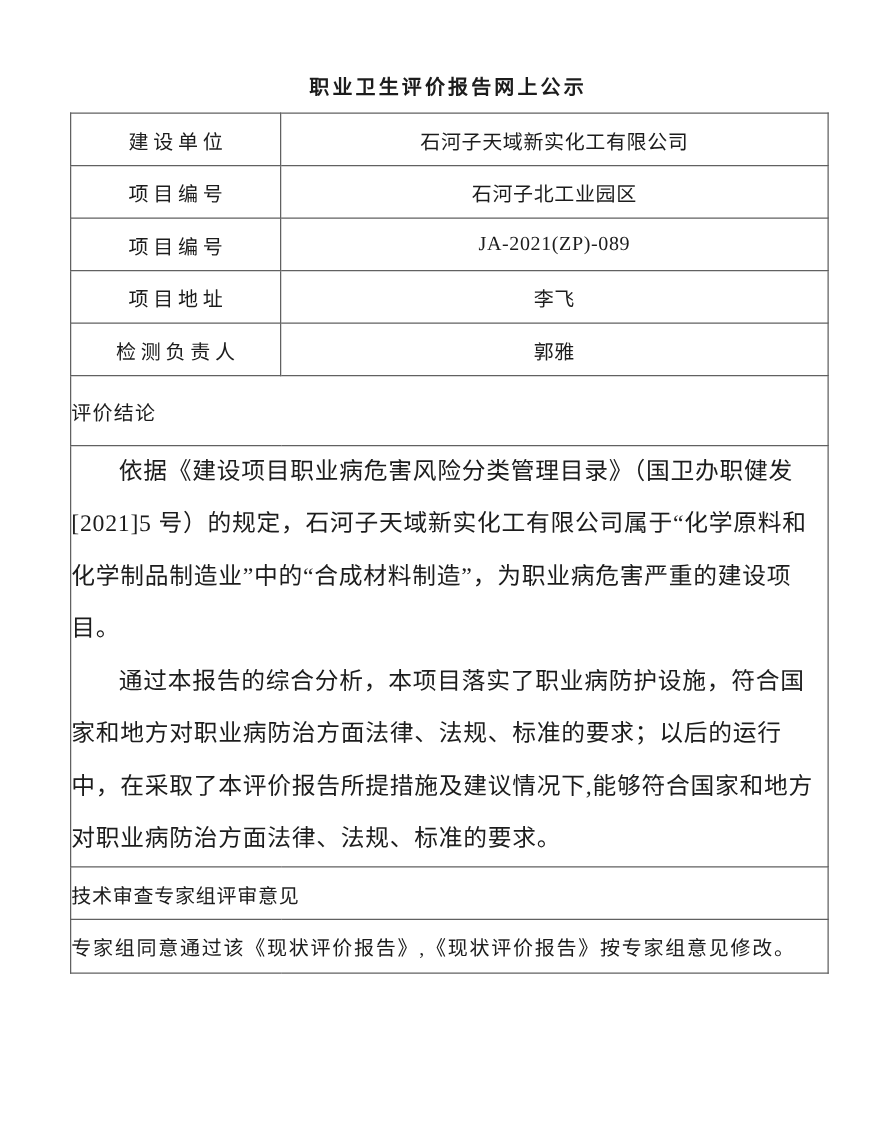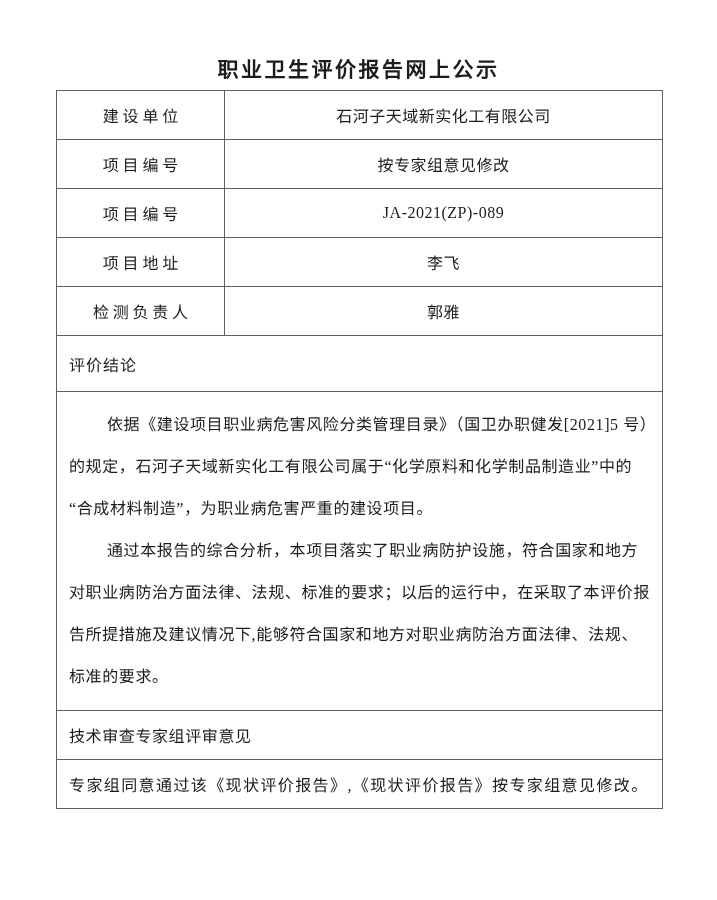--- a/index.html
+++ b/index.html
@@ -14,35 +14,35 @@
   .page {
     position: relative;
     width: 717px;
     height: 900px;
     overflow: hidden;
     background: #ffffff;
   }
   .doc-title {
     margin: 57px 0 0 0;
     text-align: center;
-    font-size: 21px;
+    font-size: 16px;
     font-weight: 700;
     letter-spacing: 2.5px;
     line-height: 27px;
   }
   table.pub-table {
     border-collapse: collapse;
     table-layout: fixed;
     margin: 6px 0 0 56px;
     width: 606px;
   }
   .pub-table td {
     border: 1px solid #616161;
     font-size: 16px;
-    padding: 12px;
+    padding: 0;
     vertical-align: middle;
     overflow: hidden;
   }
   .field-label {
     text-align: center;
     letter-spacing: 3.8px;
     text-indent: 3.8px;
     height: 42px;
   }
   .field-value {
@@ -52,21 +52,21 @@
   .section-label-cell {
     height: 56px;
     padding-left: 45px;
     letter-spacing: 1px;
   }
   .conclusion-cell {
     padding: 1px 4px;
   }
   .conclusion-cell p {
     margin: 0;
-    font-size: 16px;
+    font-size: 19px;
     line-height: 42px;
     letter-spacing: 0.6px;
     text-indent: 38px;
     text-align: left;
   }
   .review-label-cell {
     height: 42px;
     padding-left: 6px;
     font-size: 15.5px;
     letter-spacing: 0.6px;
@@ -92,21 +92,21 @@
       <col style="width:168px">
       <col style="width:438px">
     </colgroup>
     <tbody>
       <tr>
         <td class="field-label">建设单位</td>
         <td class="field-value">石河子天域新实化工有限公司</td>
       </tr>
       <tr>
         <td class="field-label">项目编号</td>
-        <td class="field-value">按专家组意见修改</td>
+        <td class="field-value">石河子北工业园区</td>
       </tr>
       <tr>
         <td class="field-label">项目编号</td>
         <td class="field-value">JA-2021(ZP)-089</td>
       </tr>
       <tr>
         <td class="field-label">项目地址</td>
         <td class="field-value">李飞</td>
       </tr>
       <tr>

